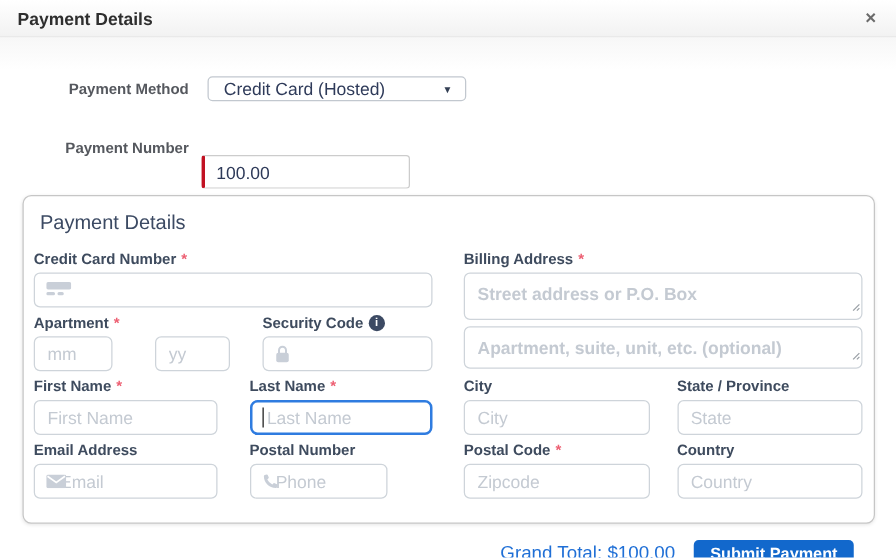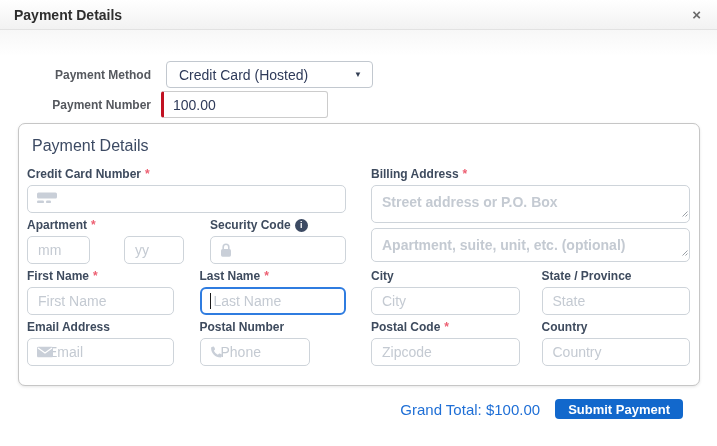--- a/index.html
+++ b/index.html
@@ -23,30 +23,30 @@
     padding:0 17px 0 18px;
     background:linear-gradient(#f7f7f7,#ffffff 26px);
   }
   .top-form { padding-top:31px; }
   .form-row { display:flex; align-items:center; margin-bottom:3px; }
   .top-label {
     width:148px; text-align:right; padding-right:15px;
     font-size:12px; font-weight:bold; color:#55585e;
   }
   .select-box {
-    width:207px; height:27px; background:#fff;
+    width:207px; height:20px; background:#fff;
     border:1px solid #c2c8cf; border-radius:4px;
     display:flex; align-items:center; justify-content:space-between;
     padding:0 10px 0 12px; font-size:14px; color:#2e3a59; cursor:pointer;
   }
   .caret { font-size:8px; color:#333f54; }
   .amount-input {
     width:167px; height:27px; margin-left:-5px;
     border:1px solid #cccccc; border-left:3px solid #c11122; border-radius:3px;
-    padding:0 9px; font-size:14px; color:#2e3a59; font-family:inherit;
+    padding:0 9px; font-size:14px; color:#2e3a59; font-family:inherit;margin-top:40px;
   }
   
   .panel {
     margin-top:5px; background:#fff;
     border:1px solid #c6c6c6; border-radius:7px;
     box-shadow:0 1px 3px rgba(0,0,0,.10);
     padding:8px 9px 14px 8px;
   }
   .panel-title { font-size:16px; color:#3c4a63; margin:4px 0 12px 5px; line-height:19px; }
   .panel-grid { display:flex; gap:25px; }

